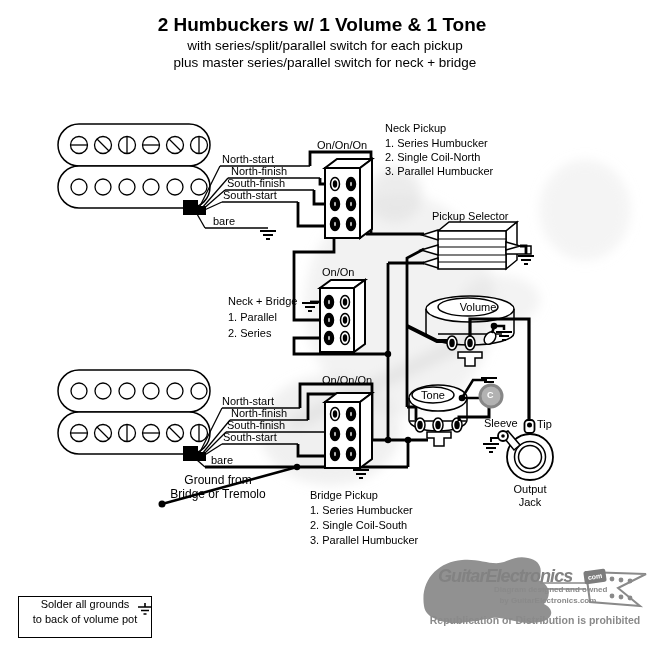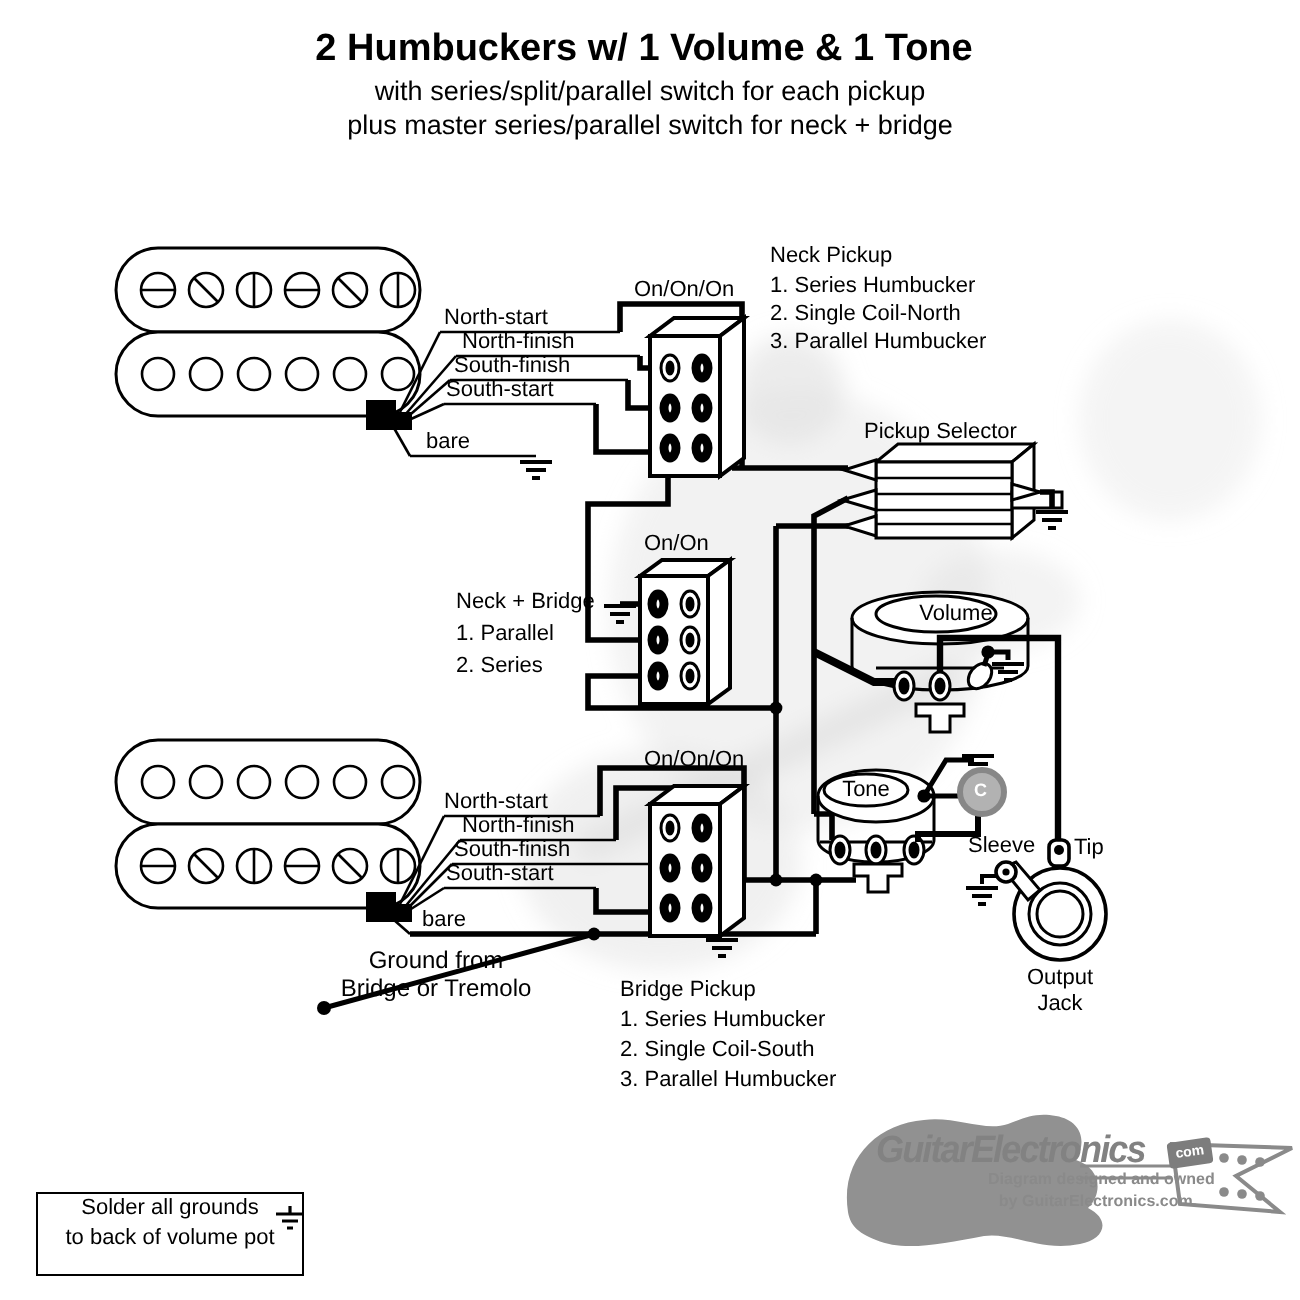--- a/index.html
+++ b/index.html
@@ -381,14 +381,15 @@
           </g>
         </svg>
   </span><br>
   <span>to back of volume pot</span>
 </div>
 
 <div class="abs logo-main" style="left:438px;top:565px;">GuitarElectronics</div>
 <div class="abs logo-flag" style="left:584px;top:570px;">com</div>
 <div class="abs credit" style="left:494px;top:585px;text-align:center;">Diagram designed and owned</div>
 <div class="abs credit" style="left:494px;top:596px;">by GuitarElectronics.com.</div>
+<div class="abs notice" style="left:421px;top:614px;">Republication or Distribution is prohibited</div>
 
 </div>
 
 </body></html>

